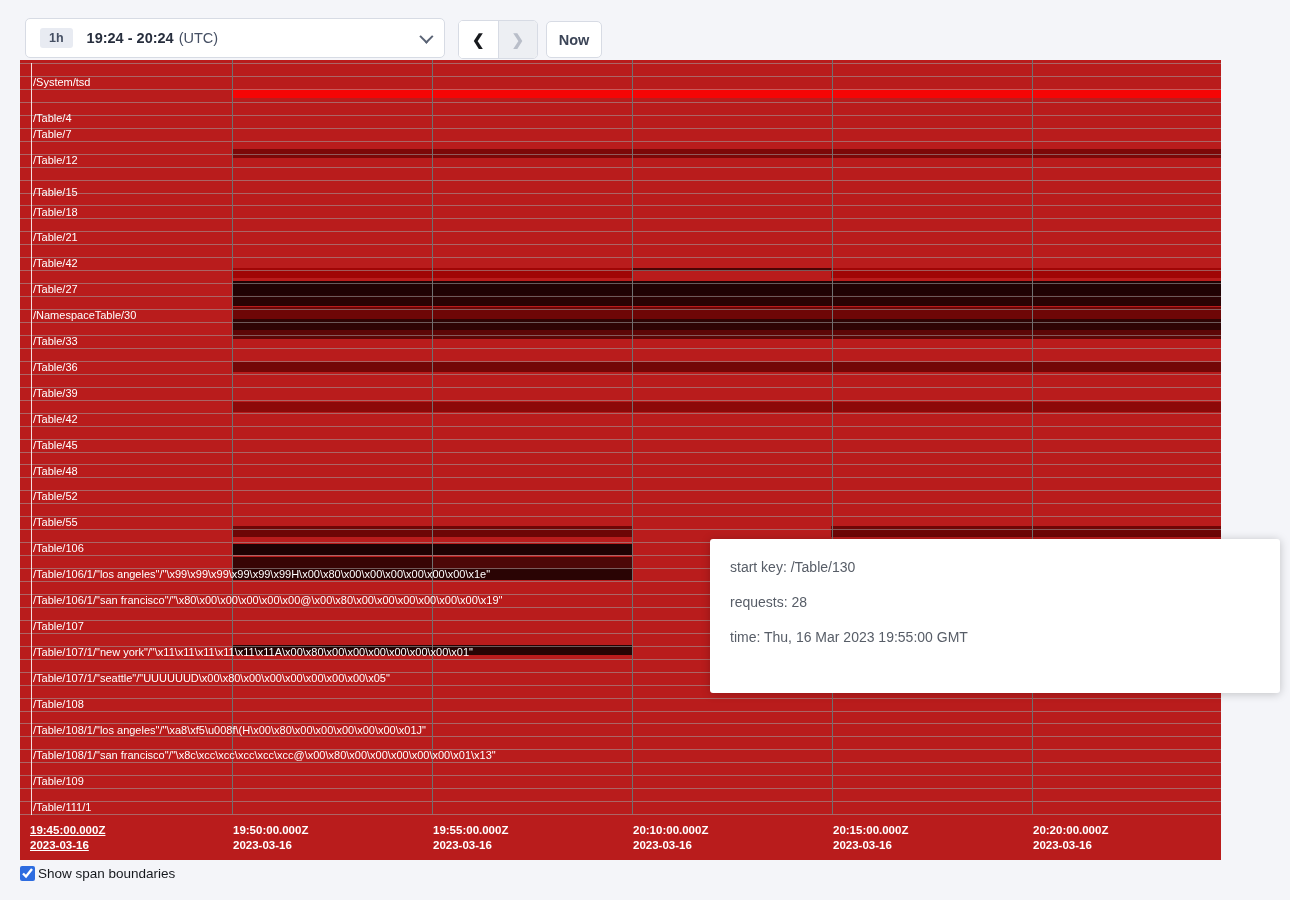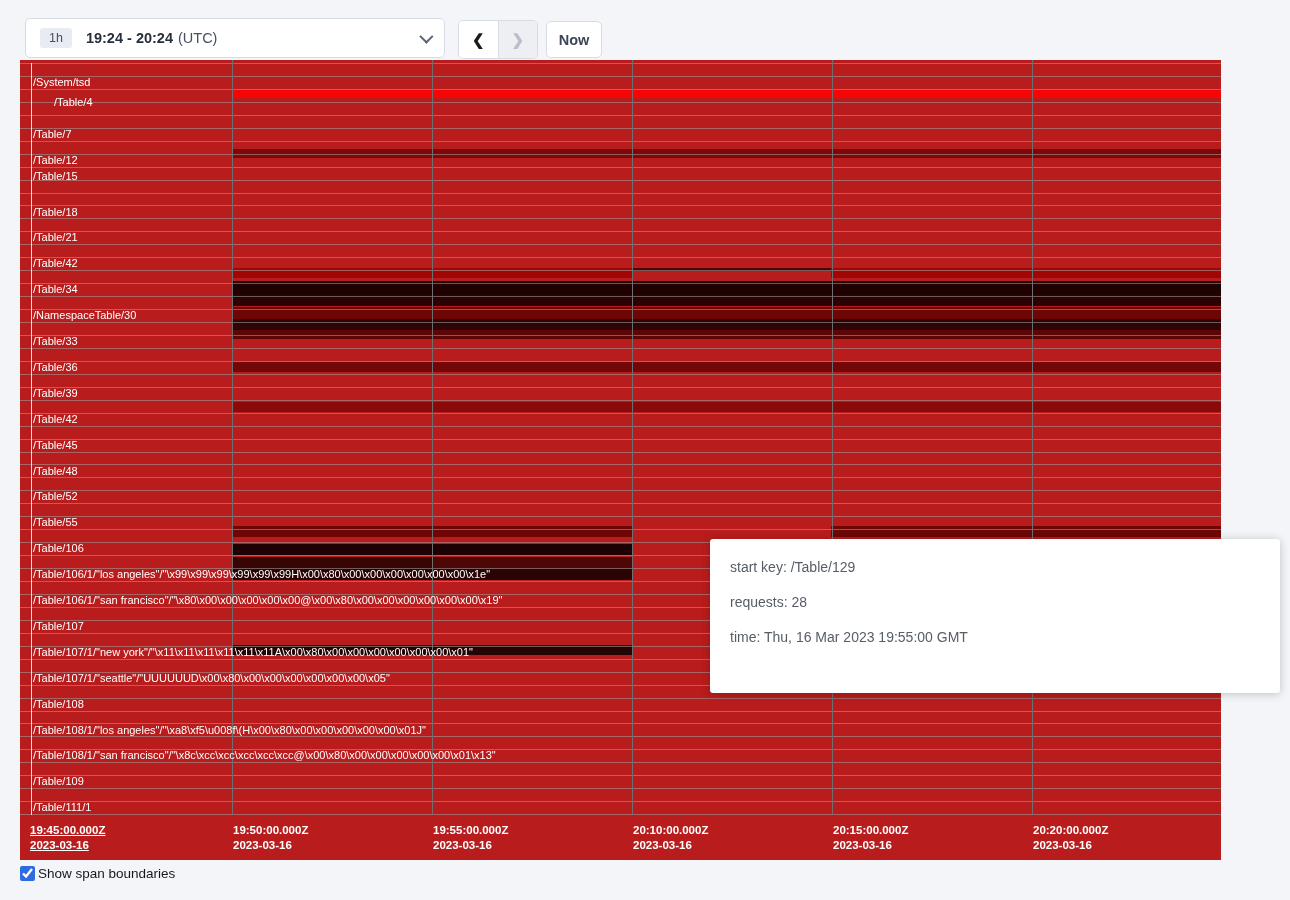--- a/index.html
+++ b/index.html
@@ -7,21 +7,21 @@
   .stage{position:relative;width:1290px;height:900px;}
 
   
   .time-select{
     position:absolute;left:25px;top:18px;width:420px;height:40px;
     background:#fff;border:1px solid #d7dbe4;border-radius:5px;
     display:flex;align-items:center;padding:0 14px;box-sizing:border-box;cursor:pointer;
   }
   .preset-badge{
     background:#e8ebf2;border-radius:3px;padding:4px 9px;
-    font-size:12.5px;font-weight:400;color:#454f63;margin-right:14px;line-height:1;
+    font-size:12.5px;font-weight:700;color:#454f63;margin-right:14px;line-height:1;
   }
   .range-text{font-size:14.5px;font-weight:700;color:#272e3d;white-space:nowrap;}
   .range-suffix{font-size:14.5px;font-weight:400;color:#454f63;margin-left:5px;white-space:nowrap;}
   .caret{
     margin-left:auto;width:8px;height:8px;border-right:2px solid #5a6375;border-bottom:2px solid #5a6375;
     transform:rotate(45deg) translateY(-2px);
   }
   .nav-group{
     position:absolute;left:458px;top:20px;width:80px;height:39px;
     border:1px solid #d7dbe4;border-radius:5px;background:#fff;overflow:hidden;
@@ -168,28 +168,28 @@
       <div class="hline" style="top: 728.2px; background: rgba(162, 162, 162, 0.55);"></div>
       <div class="hline" style="top: 741.15px; background: rgba(162, 162, 162, 0.55);"></div>
       <div class="hline" style="top: 754.1px; background: rgba(162, 162, 162, 0.55);"></div>
       <div class="vline" style="left: 212px; background: rgb(111, 111, 111);"></div>
       <div class="vline" style="left: 412px; background: rgb(111, 111, 111);"></div>
       <div class="vline" style="left: 612px; background: rgb(111, 111, 111);"></div>
       <div class="vline" style="left: 812px; background: rgb(111, 111, 111);"></div>
       <div class="vline" style="left: 1012px; background: rgb(111, 111, 111);"></div>
       <div class="left-edge"></div>
       <div class="row-label" style="top: 16px;">/System/tsd</div>
-      <div class="row-label" style="top: 36px; padding-left: 21px;">/Table/4</div>
+      <div class="row-label" style="top: 52px;">/Table/4</div>
       <div class="row-label" style="top: 67.8px;">/Table/7</div>
       <div class="row-label" style="top: 93.7px;">/Table/12</div>
-      <div class="row-label" style="top: 110px; text-align: right;">/Table/15</div>
+      <div class="row-label" style="top: 126px; text-align: right;">/Table/15</div>
       <div class="row-label" style="top: 145.5px;">/Table/18</div>
       <div class="row-label" style="top: 171.4px;">/Table/21</div>
       <div class="row-label" style="top: 197.3px;">/Table/42</div>
-      <div class="row-label" style="top: 223.2px;">/Table/34</div>
+      <div class="row-label" style="top: 223.2px;">/Table/27</div>
       <div class="row-label" style="top: 249.1px;">/NamespaceTable/30</div>
       <div class="row-label" style="top: 275px;">/Table/33</div>
       <div class="row-label" style="top: 300.9px;">/Table/36</div>
       <div class="row-label" style="top: 326.8px;">/Table/39</div>
       <div class="row-label" style="top: 352.7px;">/Table/42</div>
       <div class="row-label" style="top: 378.6px;">/Table/45</div>
       <div class="row-label" style="top: 404.5px;">/Table/48</div>
       <div class="row-label" style="top: 430.4px;">/Table/52</div>
       <div class="row-label" style="top: 456.3px;">/Table/55</div>
       <div class="row-label" style="top: 482.2px;">/Table/106</div>
@@ -223,21 +223,21 @@
         <div>20:15:00.000Z</div>
         <div>2023-03-16</div>
       </div>
       <div class="x-tick" style="left: 1013px;">
         <div>20:20:00.000Z</div>
         <div>2023-03-16</div>
       </div>
     </div>
 
   <div class="tooltip">
-    <div class="tline">start key: /Table/129</div>
+    <div class="tline">start key: /Table/130</div>
     <div class="tline">requests: 28</div>
     <div class="tline">time: Thu, 16 Mar 2023 19:55:00 GMT</div>
   </div>
 
   <div class="footer-check">
     <input type="checkbox" checked="" style="">
     <span class="cb-label">Show span boundaries</span>
   </div>
 
 </div>

